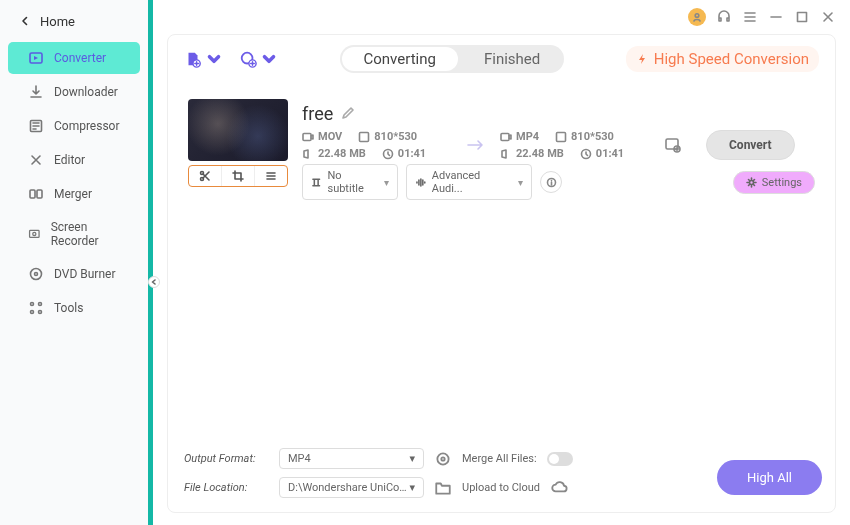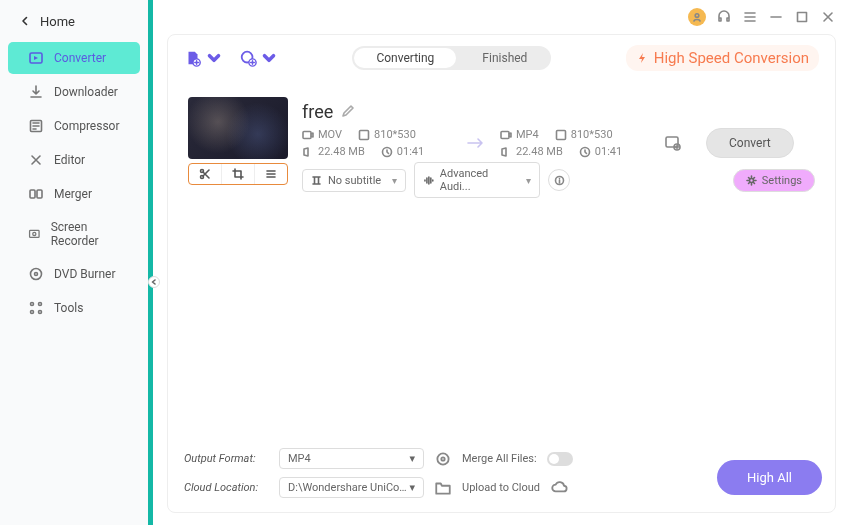--- a/index.html
+++ b/index.html
@@ -18,36 +18,36 @@
 .titlebar { display: flex; justify-content: flex-end; align-items: center; gap: 10px; padding: 8px 14px; }
 .titlebar .tb-icon { width: 16px; height: 16px; display: flex; align-items: center; justify-content: center; color: #888; cursor: pointer; }
 .titlebar .avatar { width: 18px; height: 18px; border-radius: 50%; background: #f5b951; display: flex; align-items: center; justify-content: center; }
 
 .card { margin: 0 14px; background: #fff; border: 1px solid #eee; border-radius: 8px; display: flex; flex-direction: column; flex: 1; }
 .card-header { display: flex; align-items: center; padding: 10px 16px; }
 .card-header .add-btns { display: flex; gap: 16px; align-items: center; }
 .add-btn { display: flex; align-items: center; gap: 3px; color: #6c5ce7; cursor: pointer; }
 .add-btn svg { width: 18px; height: 18px; }
 .tabs { margin: 0 auto; display: flex; background: #ececec; border-radius: 14px; overflow: hidden; }
-.tab { padding: 5px 24px; font-size: 12px; color: #666; cursor: pointer; }
+.tab { padding: 5px 24px; font-size: 15px; color: #666; cursor: pointer; }
 .tab.active { background: #fff; color: #444; border-radius: 14px; margin: 2px; padding: 3px 22px; }
 .speed-badge { display: flex; align-items: center; gap: 6px; color: #f77b4f; font-size: 15px; background: #fff5f0; border-radius: 12px; padding: 4px 10px; }
 
 .video-row { margin: 12px 16px; background: #fff; border-radius: 6px; display: flex; gap: 14px; padding: 4px; }
 .thumb-col { display: flex; flex-direction: column; }
 .thumb { width: 100px; height: 62px; background: linear-gradient(135deg,#2a2a3a,#1a1a2a); border-radius: 4px; position: relative; overflow: hidden; }
 .thumb::after { content:""; position:absolute; inset:0; background: radial-gradient(circle at 30% 40%, rgba(200,180,160,.3), transparent 40%), radial-gradient(circle at 70% 60%, rgba(100,120,180,.3), transparent 40%); }
 .thumb-tools { display: flex; border: 1.5px solid #e88a3c; border-radius: 4px; margin-top: 4px; overflow: hidden; }
 .thumb-tool { flex:1; display:flex; align-items:center; justify-content:center; padding: 4px 0; color:#555; cursor:pointer; font-size: 11px; }
 .thumb-tool + .thumb-tool { border-left: 1px solid #eee; }
 
 .info-col { flex: 1; display: flex; flex-direction: column; }
 .file-title { display: flex; align-items: center; gap: 8px; font-size: 18px; color: #333; padding: 4px 0 6px; }
 .file-title .edit { color: #aaa; cursor: pointer; }
-.spec-row { display: flex; align-items: center; gap: 14px; }
+.spec-row { display: flex; align-items: center; gap: 14px; font-weight: bold; }
 .spec-block { display: flex; flex-direction: column; gap: 4px; width: 150px; }
 .spec-line { display: flex; gap: 16px; color: #888; font-size: 11px; align-items: center; }
 .spec-line .spec { display: flex; align-items: center; gap: 4px; }
 .spec-line svg { width: 12px; height: 12px; }
 .arrow-sep { color: #c9c3f0; font-size: 18px; }
 .gear-col { display:flex; align-items:center; justify-content:center; color:#888; }
 .convert-btn { background:#e5e5e5; border:1px solid #ddd; border-radius: 16px; padding: 7px 22px; font-size: 12px; color:#555; cursor:pointer; align-self:center; margin-left: 10px; }
 
 .options-row { display: flex; align-items: center; gap: 8px; padding: 4px 0 0 0; }
 .select { border:1px solid #ddd; border-radius:4px; padding: 4px 8px; font-size:11px; color:#666; display:flex; align-items:center; gap:6px; cursor:pointer; background:#fff; }
@@ -332,21 +332,21 @@
               <svg width="18" height="18" viewBox="0 0 18 18">
                 <rect x="2" y="3" width="12" height="10" rx="1.5"></rect>
                 <circle cx="13" cy="13" r="3"></circle>
                 <path d="M13 11.5v3M11.5 13h3"></path>
               </svg>
             </div>
           <div class="convert-btn">Convert</div>
         </div>
 
         <div class="options-row">
-          <div class="select" style="width:104px">
+          <div class="select" style="width:96px">
             <svg width="11" height="11" viewBox="0 0 11 11">
                 <path d="M2 2h7M2 9h7M3.5 2v7M7.5 2v7"></path>
               </svg>
             <span>No subtitle</span>
             <span class="chev">▾</span>
           </div>
           <div class="select" style="width:126px">
             <svg width="11" height="11" viewBox="0 0 11 11">
                 <path d="M2 6v-1M4 8V3M6 9V2M8 8V3M10 6v-1"></path>
               </svg>
@@ -381,21 +381,21 @@
         <span class="footer-icon">
             <svg viewBox="0 0 16 16">
               <circle cx="8" cy="8" r="5"></circle>
               <circle cx="8" cy="8" r="1.5"></circle>
             </svg>
           </span>
         <span>Merge All Files:</span>
         <div class="toggle"></div>
       </div>
       <div class="footer-row">
-        <span class="label">Cloud Location:</span>
+        <span class="label">File Location:</span>
         <div class="footer-select">
           <span style="white-space:nowrap;overflow:hidden;text-overflow:ellipsis;">D:\Wondershare UniConverter 1</span>
           <span class="chev">▾</span>
         </div>
         <span class="footer-icon">
             <svg viewBox="0 0 16 16">
               <path d="M2 4h4l1 2h7v7H2z"></path>
             </svg>
           </span>
         <span>Upload to Cloud</span>

